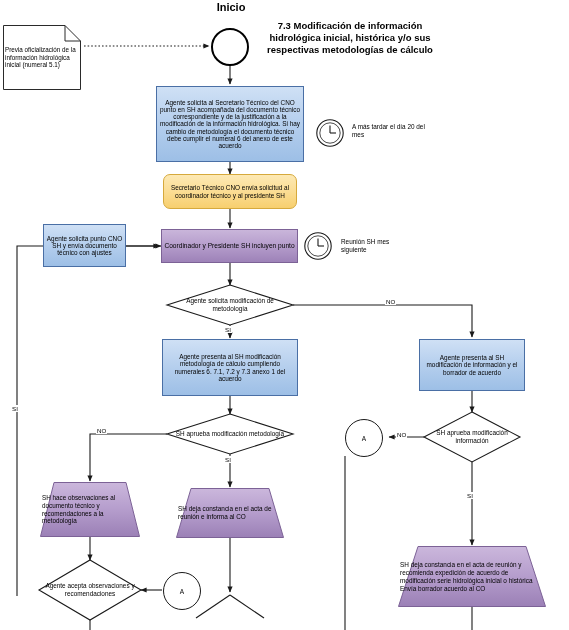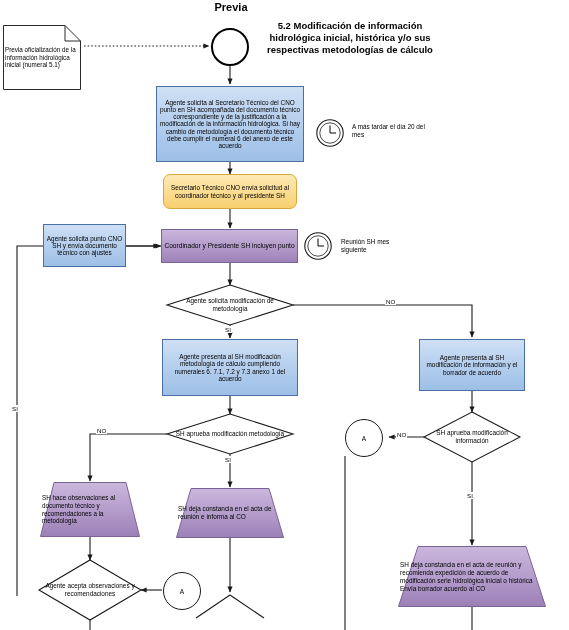--- a/index.html
+++ b/index.html
@@ -214,25 +214,25 @@
       
       <path d="M230,414 L293,434 L230,454 L167,434 Z"></path>
       
       <path d="M90,560 L141,590 L90,620 L39,590 Z"></path>
       
       <path d="M472,412 L520,437 L472,462 L424,437 Z"></path>
     </g>
   </svg>
 
   <div class="node title-main" style="left:200px;top:0px;width:62px;height:14px;">
-    <span class="txt">Previa</span>
+    <span class="txt">Inicio</span>
   </div>
 
   <div class="node title-sub" style="left:259px;top:20px;width:182px;height:58px;align-items:flex-start;">
-    <span class="txt">5.2 Modificación de información hidrológica inicial, histórica y/o sus respectivas metodologías de cálculo</span>
+    <span class="txt">7.3 Modificación de información hidrológica inicial, histórica y/o sus respectivas metodologías de cálculo</span>
   </div>
 
   <div class="doc" style="left:3px;top:25px;width:78px;height:65px;border:none;">
     <svg width="78" height="65" style="position:absolute;left:0;top:0;">
       <path d="M0.5,0.5 L62,0.5 L77.5,16 L77.5,64.5 L0.5,64.5 Z" fill="#ffffff" stroke="#2a2a2a" stroke-width="1"></path>
       <path d="M62,0.5 L62,16 L77.5,16" fill="none" stroke="#2a2a2a" stroke-width="1"></path>
     </svg>
     <div style="position:absolute;left:0;top:0;width:78px;height:65px;display:flex;align-items:center;justify-content:center;">
       <span class="txt" style="font-size:6.3px;line-height:1.25;">Previa oficialización de la información hidrológica inicial (numeral 5.1)</span>
     </div>

